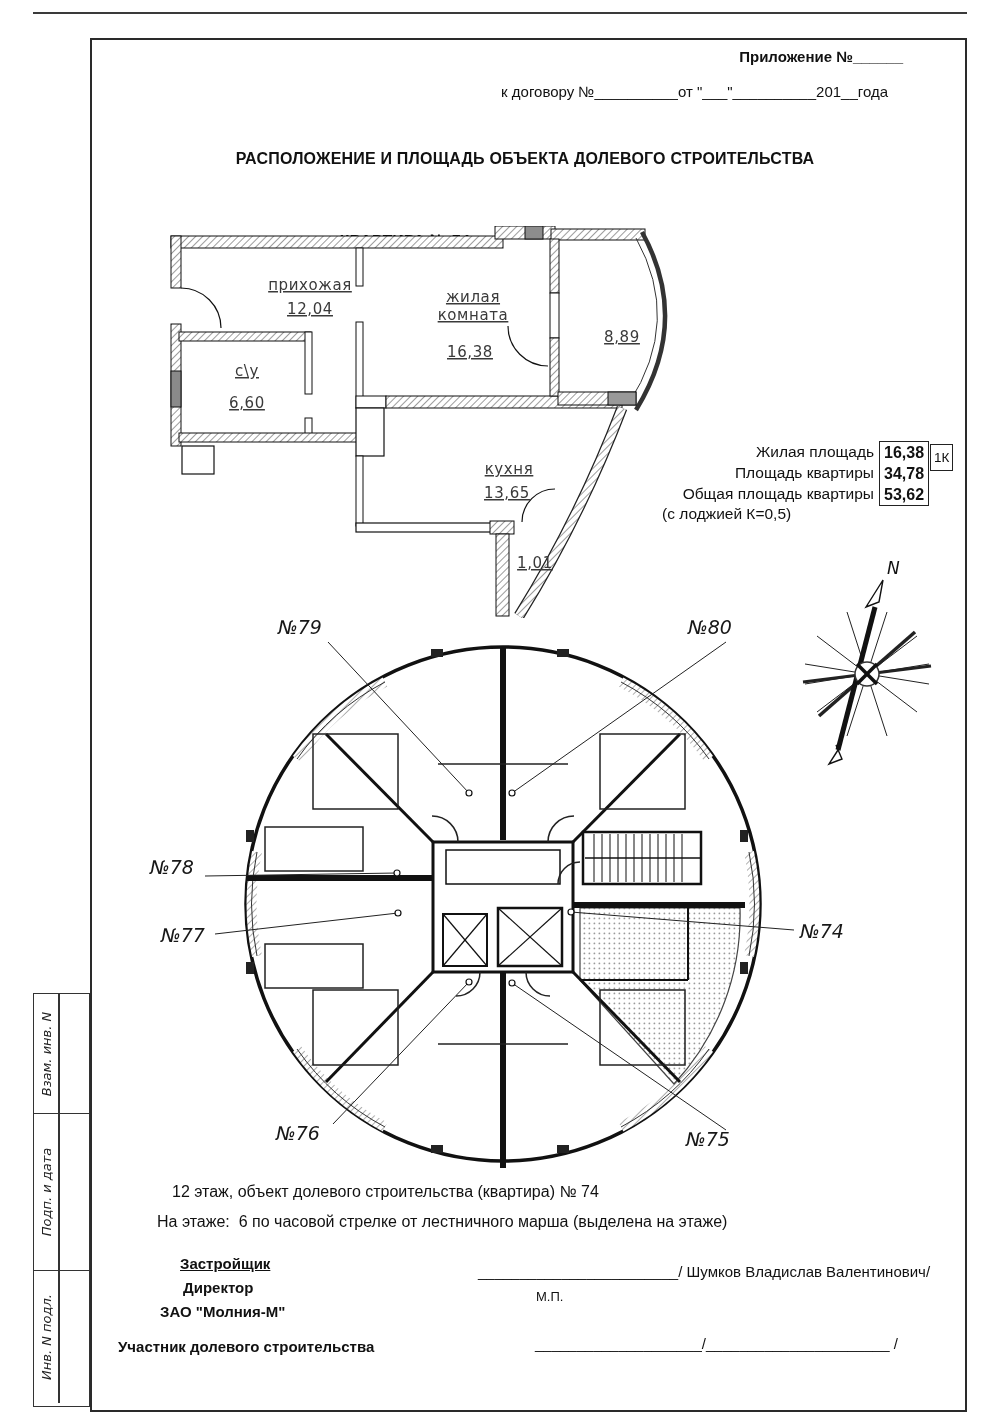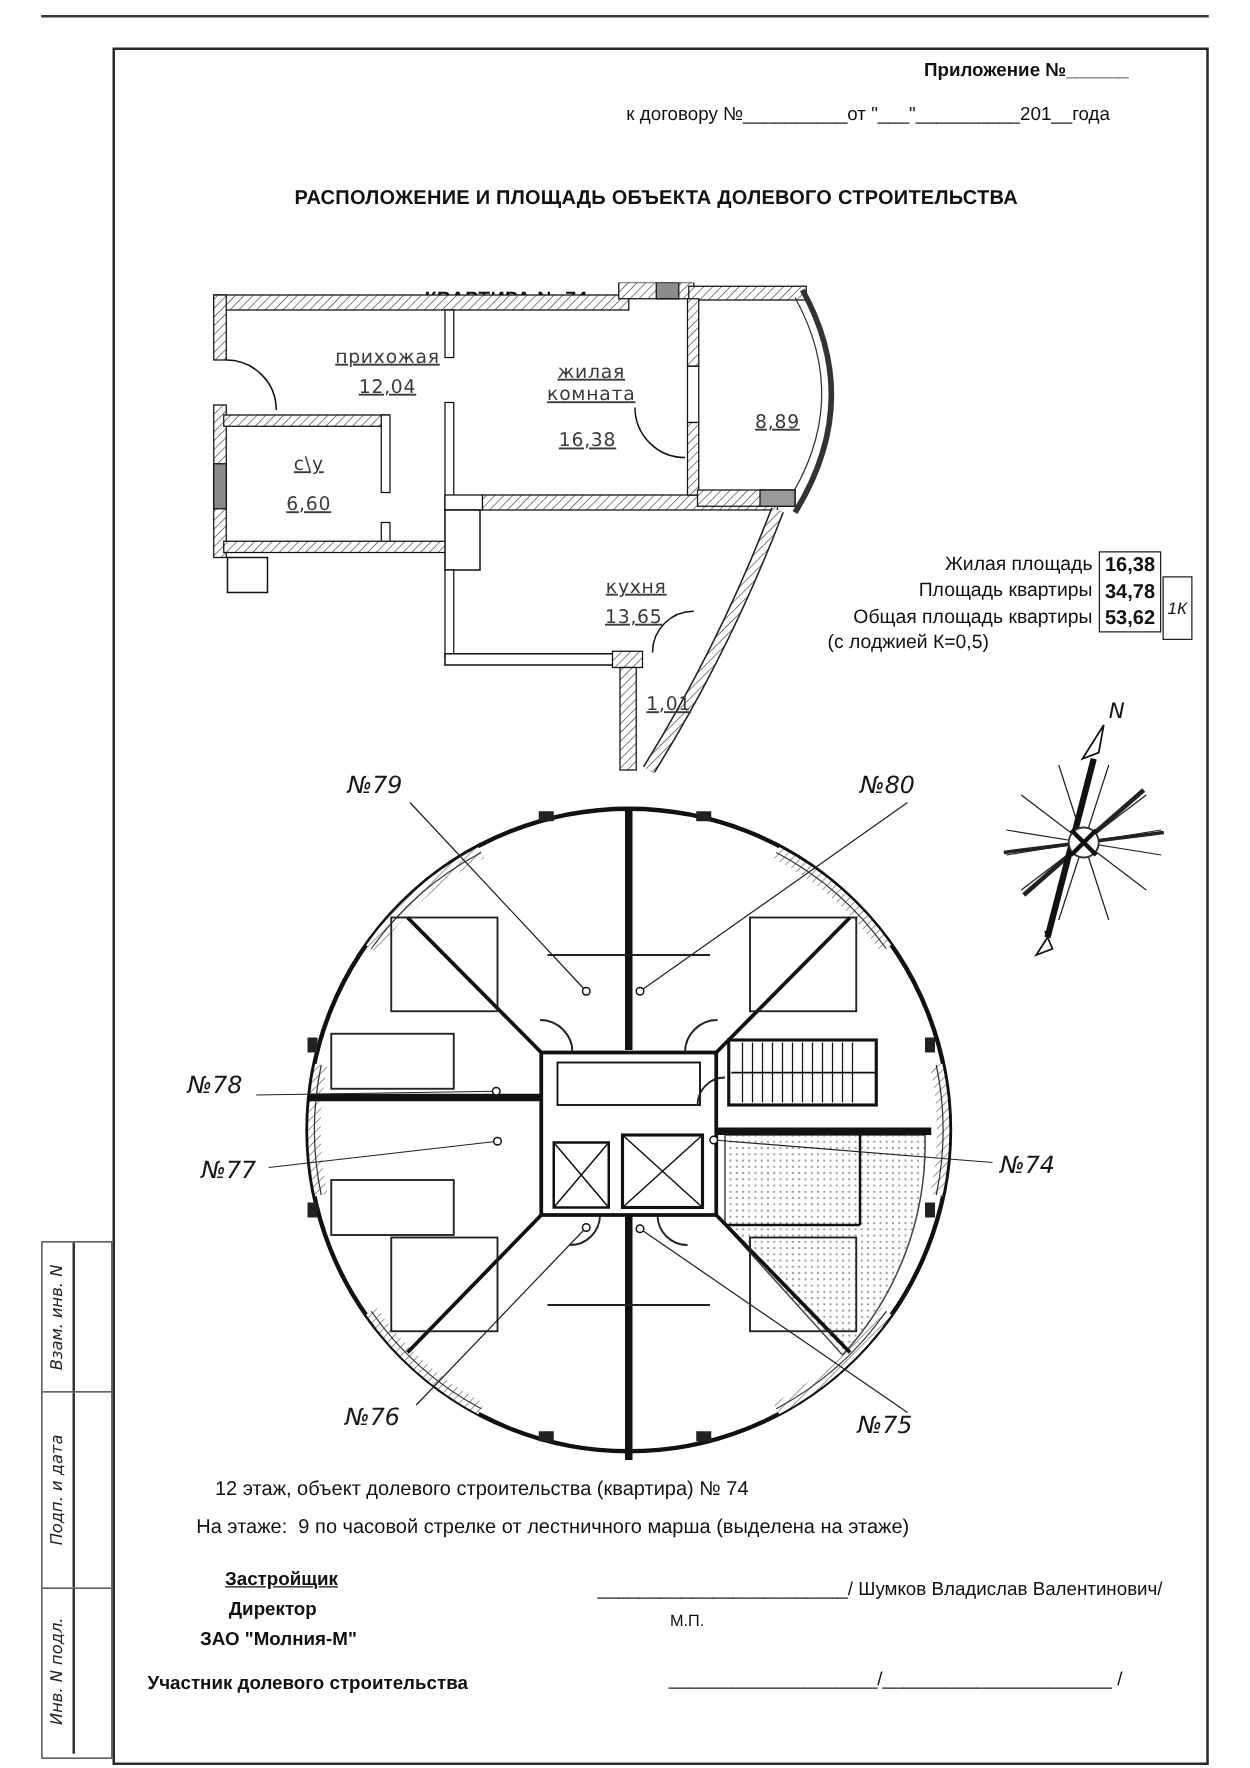--- a/index.html
+++ b/index.html
@@ -9,21 +9,21 @@
   .line{background:#3a3a3a;}
   .frame{border:2px solid #2a2a2a;}
   .hdr-appendix{font-weight:bold;font-size:15px;}
   .hdr-contract{font-size:15px;}
   .doc-title{font-weight:bold;font-size:16px;text-align:center;letter-spacing:.2px;}
   .doc-subtitle{font-weight:bold;font-size:15.5px;text-align:center;letter-spacing:.4px;margin-top:44px;}
   .summary{display:flex;align-items:flex-start;}
   .summary-labels{width:228px;text-align:right;font-size:15.5px;line-height:21px;white-space:nowrap;}
   .summary-values{border:1.6px solid #222;margin-left:5px;padding:0 4px;font-weight:bold;
                   font-size:16px;line-height:21px;}
-  .summary-badge{border:1.4px solid #222;font-size:13.5px;padding:16px 3px;line-height:17px;margin-top:20px;margin-left:1px;font-style:italic;}
+  .summary-badge{border:1.4px solid #222;font-size:13.5px;padding:4px 3px;line-height:17px;margin-top:3px;margin-left:1px;}
   .summary-note{font-size:15.5px;}
   .note-text{font-size:16px;white-space:pre;}
   .sig-b{font-weight:bold;font-size:15px;}
   .sig-r{font-size:15px;white-space:nowrap;}
   .seal{font-size:13px;}
   .u{text-decoration:underline;}
   .sidebar{border:1.6px solid #333;box-sizing:border-box;}
   .sb-row{position:relative;border-bottom:1.6px solid #333;box-sizing:border-box;}
   .sb-row:last-child{border-bottom:none;}
   .sb-divider{position:absolute;top:0;bottom:0;left:24px;width:1.6px;background:#333;}
@@ -277,21 +277,21 @@
     <text class="unit-label" x="150" y="22">№79</text>
     <text class="unit-label" x="560" y="22">№80</text>
     <text class="unit-label" x="22" y="262">№78</text>
     <text class="unit-label" x="33" y="330">№77</text>
     <text class="unit-label" x="672" y="326">№74</text>
     <text class="unit-label" x="148" y="528">№76</text>
     <text class="unit-label" x="558" y="534">№75</text>
   </svg>
 
   <div class="abs note-text" style="left:172px;top:1183px;">12 этаж, объект долевого строительства (квартира) № 74</div>
-  <div class="abs note-text" style="left:157px;top:1213px;">На этаже:  9 по часовой стрелке от лестничного марша (выделена на этаже)</div>
+  <div class="abs note-text" style="left:157px;top:1213px;">На этаже:  6 по часовой стрелке от лестничного марша (выделена на этаже)</div>
 
   <div class="abs sig-b u" style="left:180px;top:1255px;">Застройщик</div>
   <div class="abs sig-b" style="left:183px;top:1279px;">Директор</div>
   <div class="abs sig-b" style="left:160px;top:1303px;">ЗАО "Молния-М"</div>
   <div class="abs sig-r" style="left:478px;top:1263px;"><span>________________________</span><span>/ Шумков Владислав Валентинович/</span></div>
   <div class="abs seal" style="left:536px;top:1289px;">М.П.</div>
   <div class="abs sig-b" style="left:118px;top:1338px;">Участник долевого строительства</div>
   <div class="abs sig-r" style="left:535px;top:1335px;">____________________/______________________ /</div>
 
   <div class="abs sidebar" style="left:33px;top:993px;width:57px;height:414px;">

